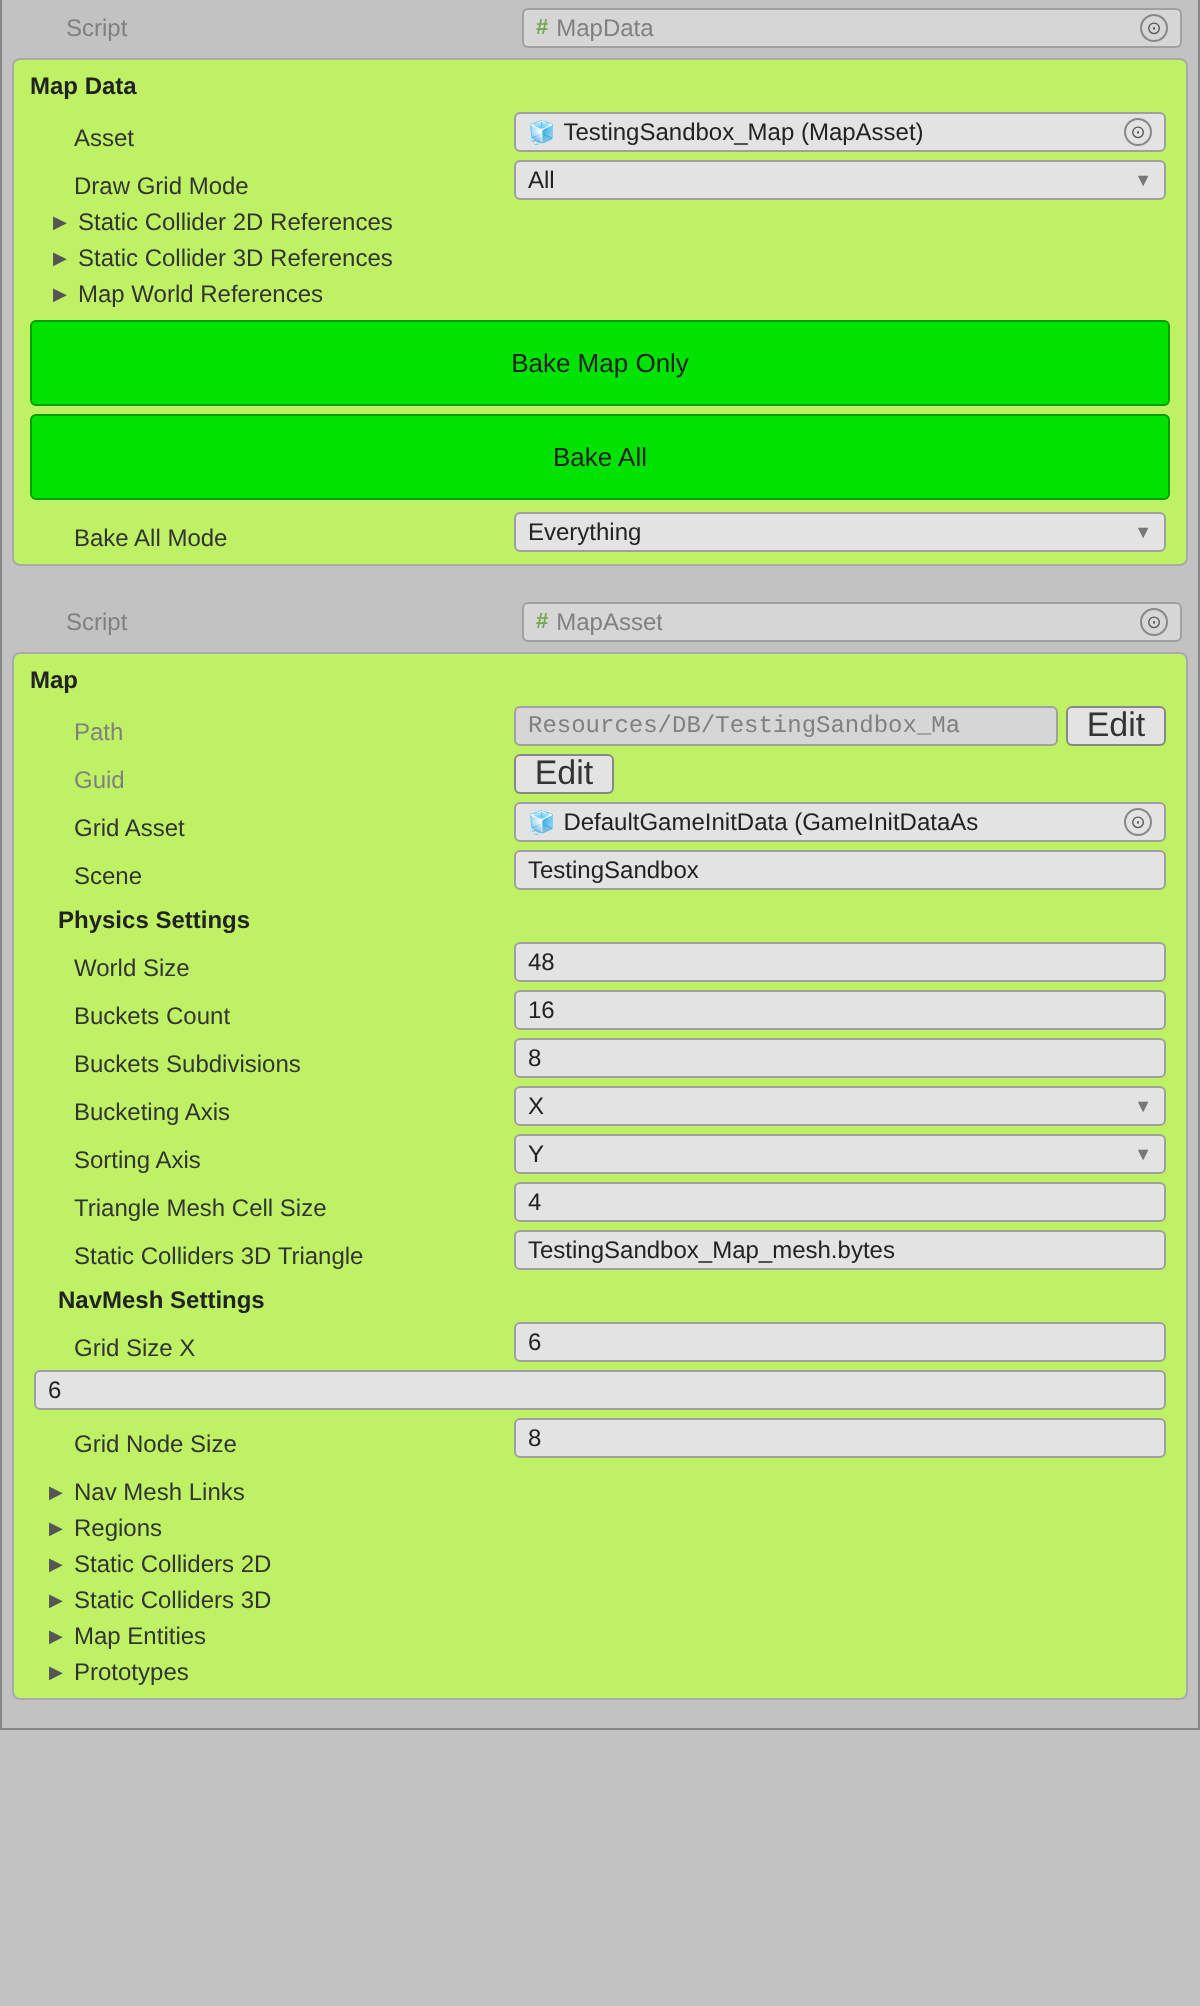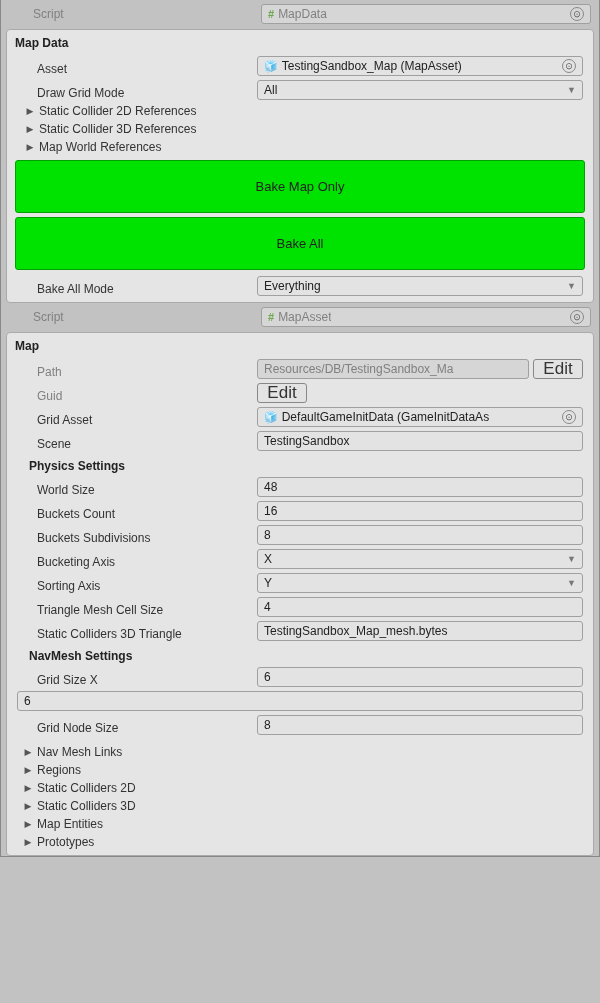--- a/index.html
+++ b/index.html
@@ -33,22 +33,22 @@
   .row .label-col.indent1 { padding-left: 20px; }
   .row .label-col .disabled-text { color: #808080; }
   .row .field-col {
     flex: 1 1 auto;
     display: flex;
     align-items: center;
     gap: 4px;
   }
 
   .section-outer {
-    background: #e5e5e5;
-    margin: 3px 5px 0 5px;
+    background: #bef264;
+    margin: 3px 5px 14px 5px;
     border: 1px solid #aaa;
     border-radius: 4px;
     padding: 2px 2px 4px 2px;
   }
   .section-header {
     font-weight: bold;
     padding: 4px 8px 4px 6px;
     color: #222;
   }
   .sub-header {
@@ -67,20 +67,21 @@
     font-size: 12px;
     color: #222;
     display: flex;
     align-items: center;
     overflow: hidden;
     white-space: nowrap;
   }
   .readonly-field {
     background: #d6d6d6;
     color: #808080;
+    font-family: Liberation Mono, monospace;
   }
   .select {
     justify-content: space-between;
   }
   .select .tri {
     color: #777;
     font-size: 9px;
   }
   .object-field {
     justify-content: space-between;
@@ -104,21 +105,21 @@
     border-radius: 3px;
     font-size: 17px;
     display: flex;
     align-items: center;
     justify-content: center;
     cursor: pointer;
   }
 
   .big-btn {
     margin: 4px 6px;
-    height: 53px;
+    height: 43px;
     background: #00e200;
     border: 1px solid #00a000;
     border-radius: 3px;
     display: flex;
     align-items: center;
     justify-content: center;
     font-size: 13px;
     color: #222;
     cursor: pointer;
   }

